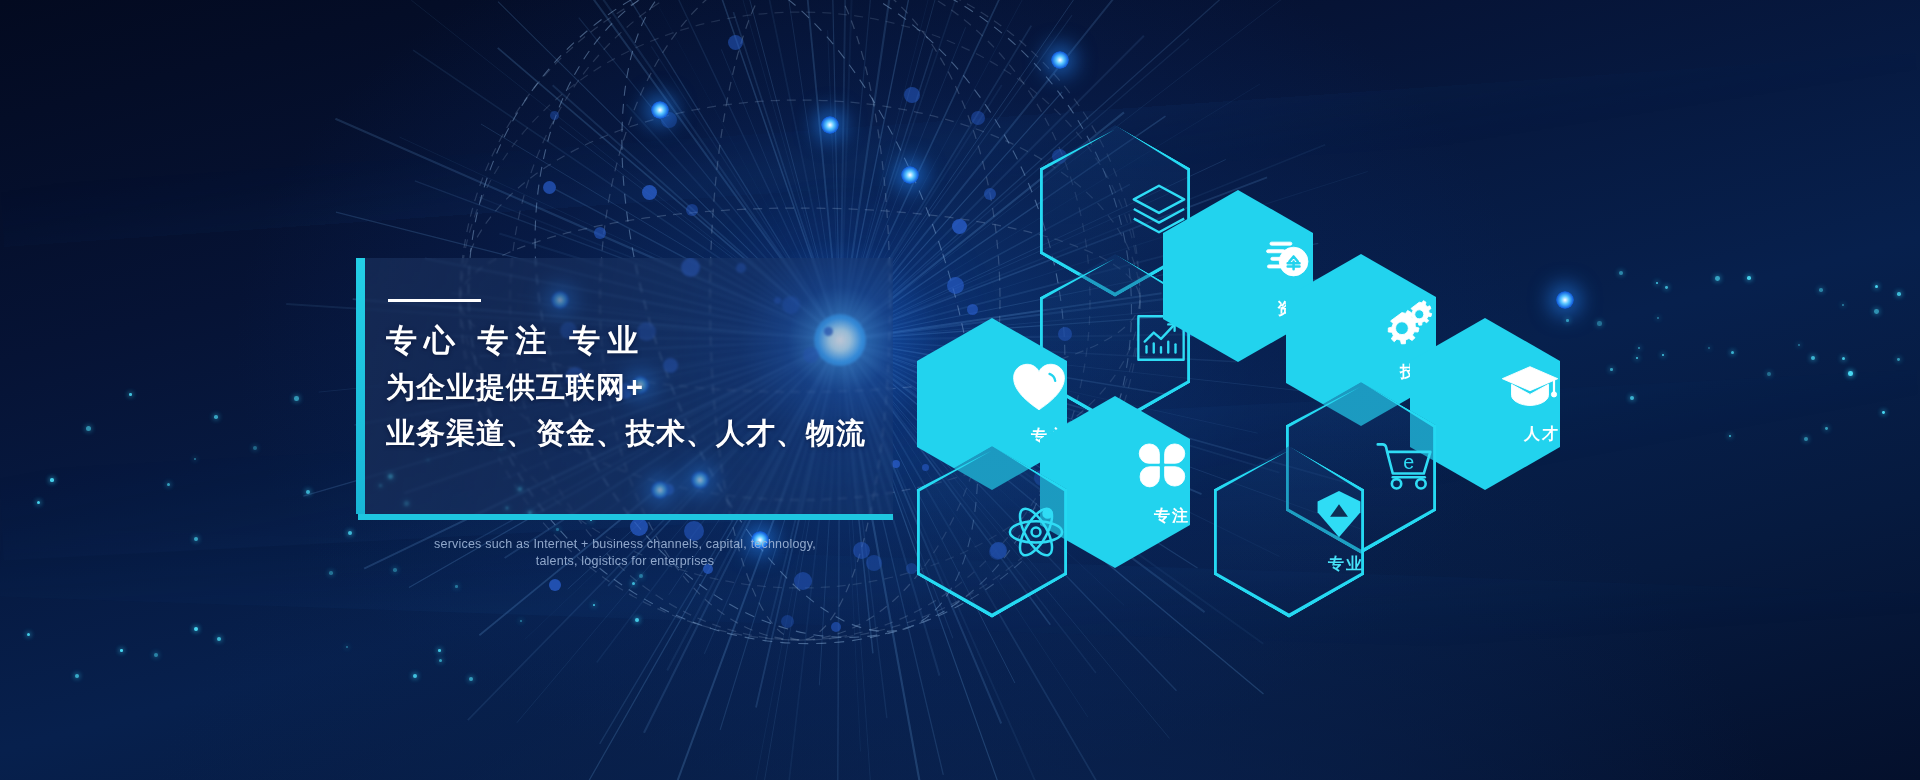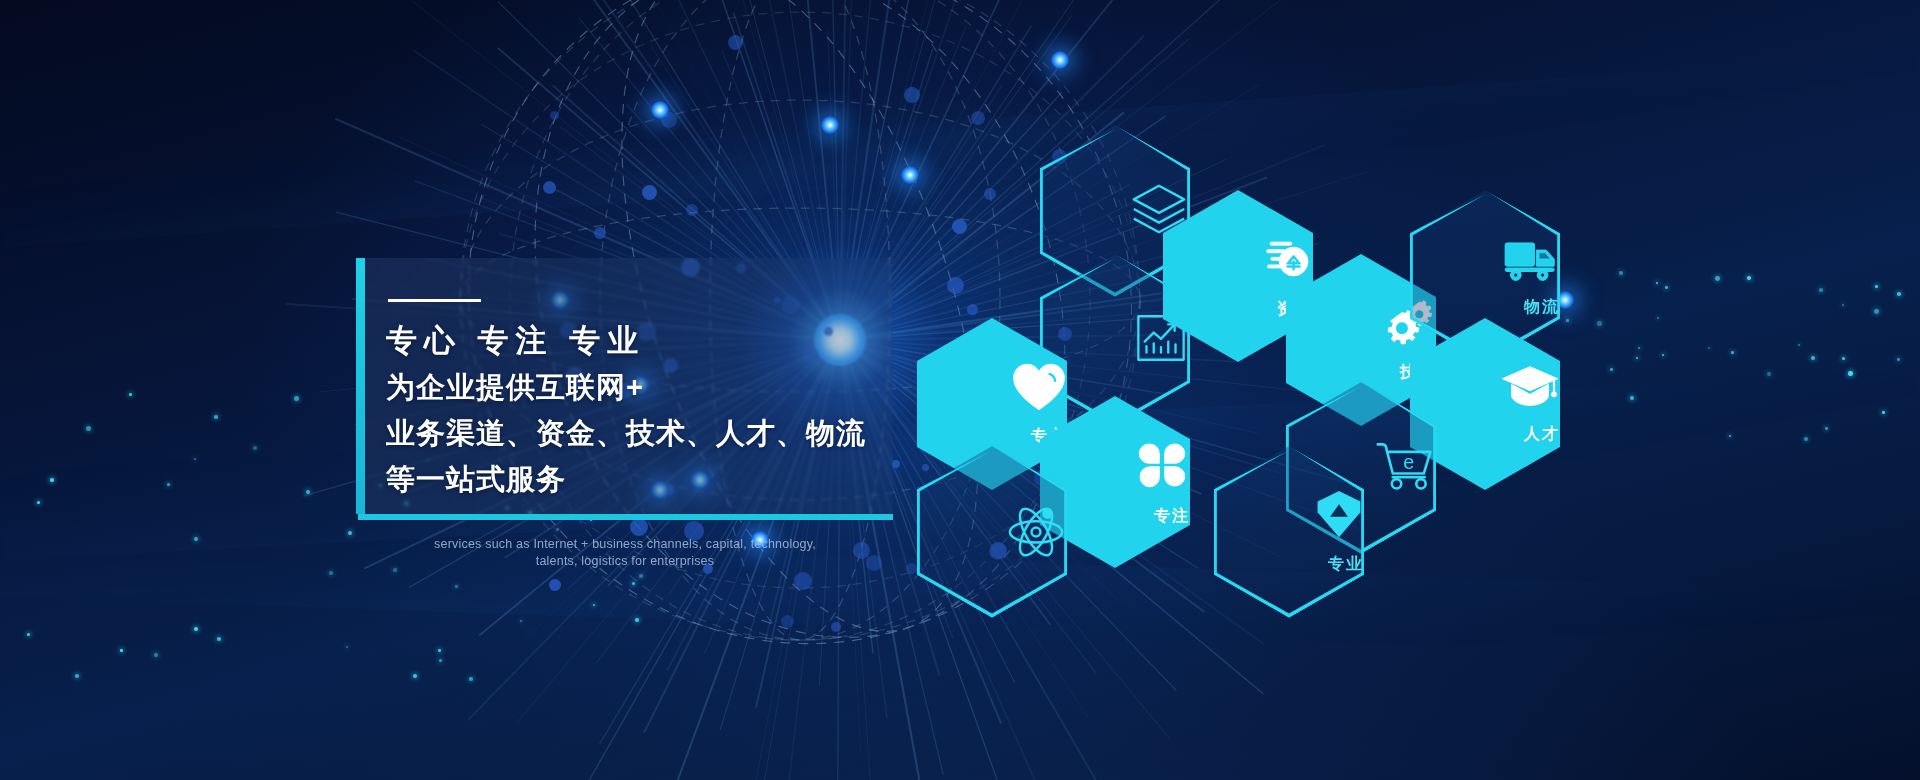--- a/index.html
+++ b/index.html
@@ -434,21 +434,20 @@
       <span class="dot" style="left:1819px;top:288px;width:3.6px;height:3.6px;background:#4ee6ff;opacity:0.51;box-shadow:0 0 5px 1px rgba(60,220,255,.6);"></span>
       <span class="dot" style="left:1715px;top:276px;width:4.9px;height:4.9px;background:#4ee6ff;opacity:0.66;box-shadow:0 0 5px 1px rgba(60,220,255,.6);"></span>
     </div>
 
   <div id="text-panel">
     <div id="panel-accent-bar"></div>
     <div id="title-rule"></div>
     <div class="tline" id="title-line-1">专心 专注 专业</div>
     <div class="tline" id="title-line-3">业务渠道、资金、技术、人才、物流</div>
     <div class="tline" id="title-line-2">为企业提供互联网+</div>
-    <div class="tline" id="title-line-4">等一站式服务</div>
   </div>
 
   <div id="subtitle">
     <div>services such as Internet + business channels, capital, technology,</div>
     <div>talents, logistics for enterprises</div>
   </div>
 
   <div id="hex-cluster">
       <div class="hex outline" style="left:1040px;top:125px;">
         <span class="frame"></span>
@@ -490,40 +489,20 @@
         <span class="ic"><svg width="56" height="52" viewBox="0 0 64 60">
             <g fill="#fff">
               <path d="M25 18 l4.2 .9 2.4-3.4 4 2.4 -1 4.1 3.2 3 4-1.4 1.8 4.4 -3.4 2.4 .3 4.3 4.2 1.1 -1.1 4.6 -4.3-.2 -2.2 3.7 3 3.1 -3.4 3.2 -3.6-2.3 -3.9 1.7 -.2 4.3 -4.7 .2 -1-4.2 -4.1-1.3 -3.1 3 -3.4-3.3 2.4-3.6 -1.6-4 -4.3-.3 .1-4.7 4.2-.9 1.4-4.1 -3-3.1z"></path>
               <circle cx="25" cy="36" r="7.4" fill="#22d3ee"></circle>
               <path d="M45 6 l3 .7 1.8-2.5 2.9 1.8 -.7 3 2.3 2.2 2.9-1 1.3 3.2 -2.5 1.8 .2 3.1 3.1 .8 -.8 3.4 -3.1-.2 -1.6 2.7 2.2 2.3 -2.5 2.3 -2.6-1.6 -2.8 1.2 -.2 3.2 -3.4.1 -.7-3.1 -3-.9 -2.2 2.2 -2.5-2.4 1.7-2.6 -1.1-2.9 -3.2-.2 .1-3.4 3.1-.7 1-3 -2.2-2.3z"></path>
               <circle cx="45" cy="20" r="5.2" fill="#22d3ee"></circle>
             </g>
           </svg></span>
         <span class="lab">技术</span>
       </div>
-      <div class="hex outline" style="left:1410px;top:190px;">
-        <span class="frame"></span>
-        <span class="ic"><svg width="58" height="50" viewBox="0 0 64 56">
-            <g fill="#22d3ee">
-              <rect x="3" y="10" width="33" height="26" rx="2"></rect>
-              <path d="M38 18 h11 l9 10 v8 h-20z"></path>
-              <rect x="3" y="38" width="55" height="4" rx="2"></rect>
-            </g>
-            <g fill="#22d3ee">
-              <circle cx="15" cy="46" r="6"></circle>
-              <circle cx="45" cy="46" r="6"></circle>
-            </g>
-            <g fill="#0d2a52">
-              <circle cx="15" cy="46" r="2.3"></circle>
-              <circle cx="45" cy="46" r="2.3"></circle>
-            </g>
-            <path d="M41 21 h7 l6 7 h-13z" fill="#0d2a52" opacity=".55"></path>
-          </svg></span>
-        <span class="lab">物流</span>
-      </div>
       <div class="hex filled" style="left:917px;top:318px;">
         <span class="ic"><svg width="56" height="52" viewBox="0 0 64 58">
             <path d="M32 55 C8 39 3 27 3 18.5 C3 9.5 10 3 18.5 3 C25 3 30 7 32 11.5 C34 7 39 3 45.5 3 C54 3 61 9.5 61 18.5 C61 27 56 39 32 55 Z" fill="#fff"></path>
             <path d="M44 14 a10 10 0 0 1 6.5 8" stroke="#22d3ee" stroke-width="2.6" fill="none" stroke-linecap="round"></path>
           </svg></span>
         <span class="lab">专心</span>
       </div>
       <div class="hex filled" style="left:1410px;top:318px;">
         <span class="ic"><svg width="60" height="48" viewBox="0 0 64 52">
             <path d="M32 4 L62 17 L32 30 L2 17 Z" fill="#fff"></path>

